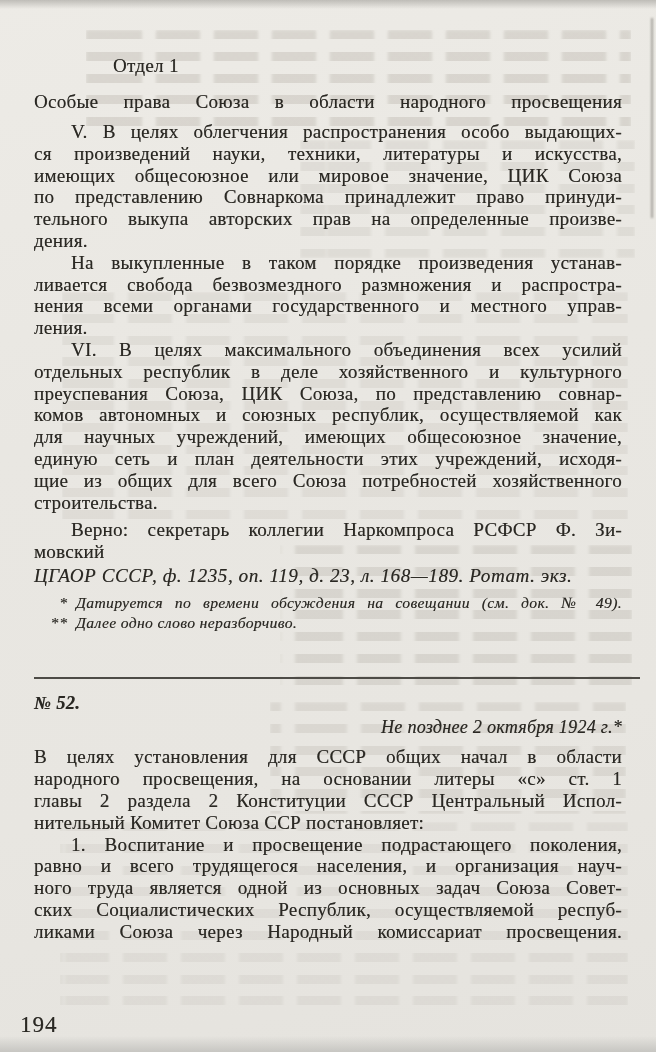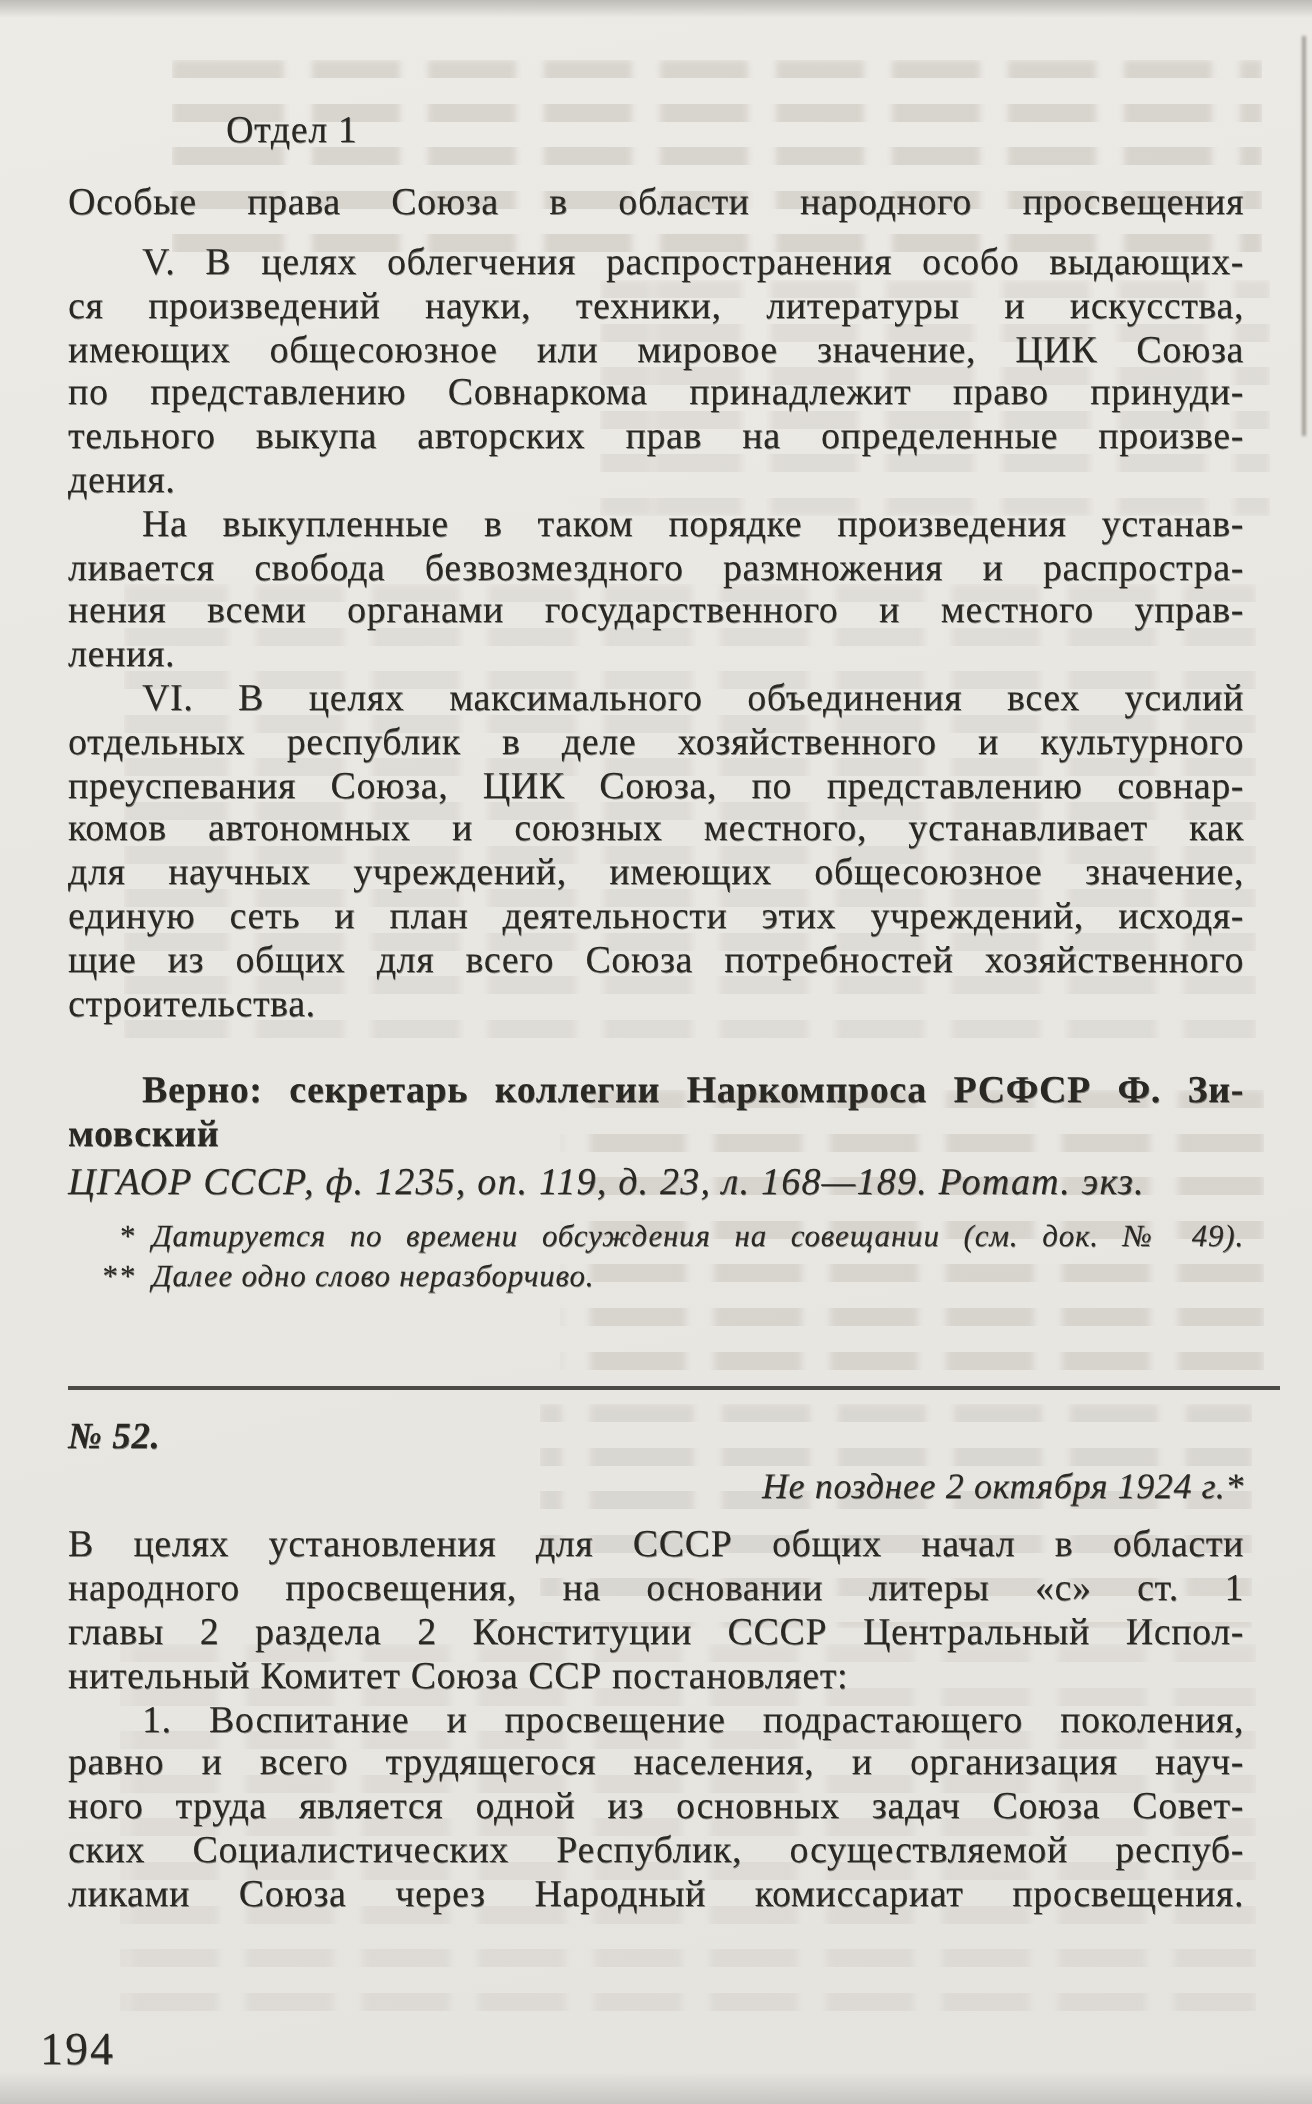--- a/index.html
+++ b/index.html
@@ -39,21 +39,21 @@
   .otdel { margin-left: 79px; line-height:22px; }
   .sec-heading { margin-top: 13px; line-height:23px;
                  text-align: justify; text-align-last: justify; -moz-text-align-last: justify; }
 
   .lines > div { text-align: justify; text-align-last: justify; -moz-text-align-last: justify; }
   .lines > div:last-child { text-align-last: left; -moz-text-align-last: left; }
   .lines.keep-justify > div:last-child { text-align-last: justify; -moz-text-align-last: justify; }
   .indent > div:first-child { text-indent: 37px; }
 
   .para-v { margin-top: 8px; }
-  .signature { margin-top: 22px; font-weight: bold; }
+  .signature { margin-top: 6px; }
 
   .archive { margin-top: 4px; font-style: italic; font-size: 19px; line-height: 18px; letter-spacing:.6px; }
 
   .footnotes { margin-top: 8px; font-style: italic; font-size: 15.5px; line-height: 20.5px; letter-spacing:.4px; }
   .fn-row { display: flex; }
   .fn-marker { width: 34px; text-align: right; padding-right: 8px; flex: none; letter-spacing:1px; }
   .fn-text { flex: 1; }
   .fn-row:first-child .fn-text { text-align: justify; text-align-last: justify; -moz-text-align-last: justify; }
 
   .rule { margin-top: 43px; width: 606px; border: 0; border-top: 2.5px solid #4d4b46; }
@@ -105,21 +105,21 @@
         <div>На выкупленные в таком порядке произведения устанав-</div>
         <div>ливается свобода безвозмездного размножения и распростра-</div>
         <div>нения всеми органами государственного и местного управ-</div>
         <div>ления.</div>
       </div>
 
     <div class="lines indent">
         <div>VI. В целях максимального объединения всех усилий</div>
         <div>отдельных республик в деле хозяйственного и культурного</div>
         <div>преуспевания Союза, ЦИК Союза, по представлению совнар-</div>
-        <div>комов автономных и союзных местного, устанавливает как</div>
+        <div>комов автономных и союзных республик, осуществляемой как</div>
         <div>для научных учреждений, имеющих общесоюзное значение,</div>
         <div>единую сеть и план деятельности этих учреждений, исходя-</div>
         <div>щие из общих для всего Союза потребностей хозяйственного</div>
         <div>строительства.</div>
       </div>
 
     <div class="lines indent signature">
         <div>Верно: секретарь коллегии Наркомпроса РСФСР Ф. Зи-</div>
         <div>мовский</div>
       </div>

